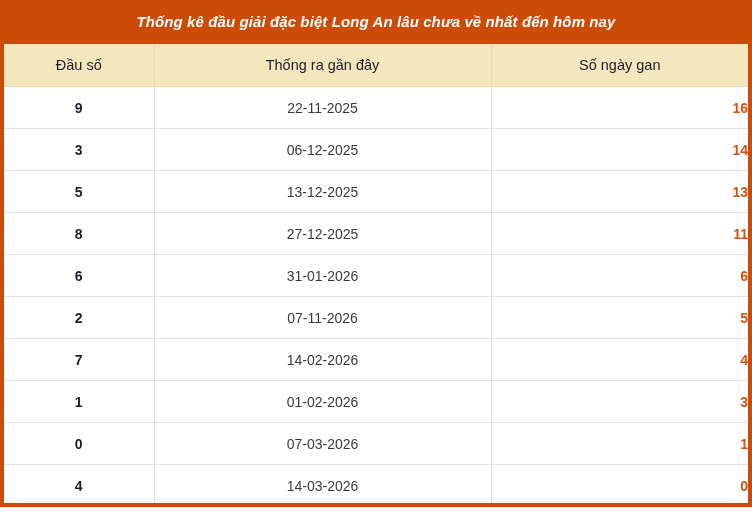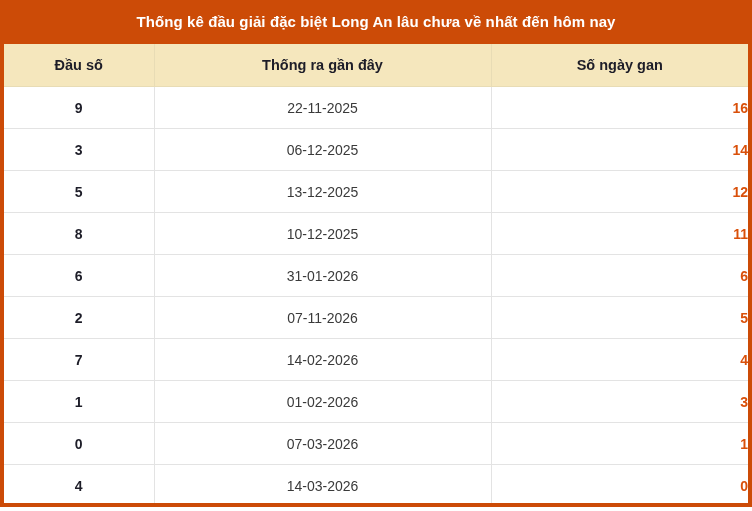--- a/index.html
+++ b/index.html
@@ -31,37 +31,38 @@
   .panel-title {
     height: 44px;
     line-height: 44px;
     background: #cc4b07;
     color: #ffffff;
     font-size: 15px;
     font-weight: bold;
     text-align: center;
     letter-spacing: 0.1px;
     white-space: nowrap;
+    font-style: italic;
   }
 
   table.gan-table {
     width: 100%;
     border-collapse: collapse;
     table-layout: fixed;
   }
 
   table.gan-table col.c-head   { width: 150px; }
   table.gan-table col.c-date   { width: 337px; }
   table.gan-table col.c-days   { width: 257px; }
 
   table.gan-table thead th {
     background: #f5e7bd;
     color: #1d1d28;
     font-size: 14.5px;
-    font-weight: bold;
+    font-weight: normal;
     height: 42px;
     padding: 0;
     text-align: center;
     border-right: 1px solid #e8dcb5;
     border-bottom: 1px solid #e8dcb5;
     vertical-align: middle;
   }
   table.gan-table thead th:last-child { border-right: none; }
 
   table.gan-table tbody td {
@@ -118,25 +119,25 @@
           <td class="cell-days">16</td>
         </tr>
         <tr>
           <td class="cell-head">3</td>
           <td class="cell-date">06-12-2025</td>
           <td class="cell-days">14</td>
         </tr>
         <tr>
           <td class="cell-head">5</td>
           <td class="cell-date">13-12-2025</td>
-          <td class="cell-days">12</td>
+          <td class="cell-days">13</td>
         </tr>
         <tr>
           <td class="cell-head">8</td>
-          <td class="cell-date">10-12-2025</td>
+          <td class="cell-date">27-12-2025</td>
           <td class="cell-days">11</td>
         </tr>
         <tr>
           <td class="cell-head">6</td>
           <td class="cell-date">31-01-2026</td>
           <td class="cell-days">6</td>
         </tr>
         <tr>
           <td class="cell-head">2</td>
           <td class="cell-date">07-11-2026</td>

